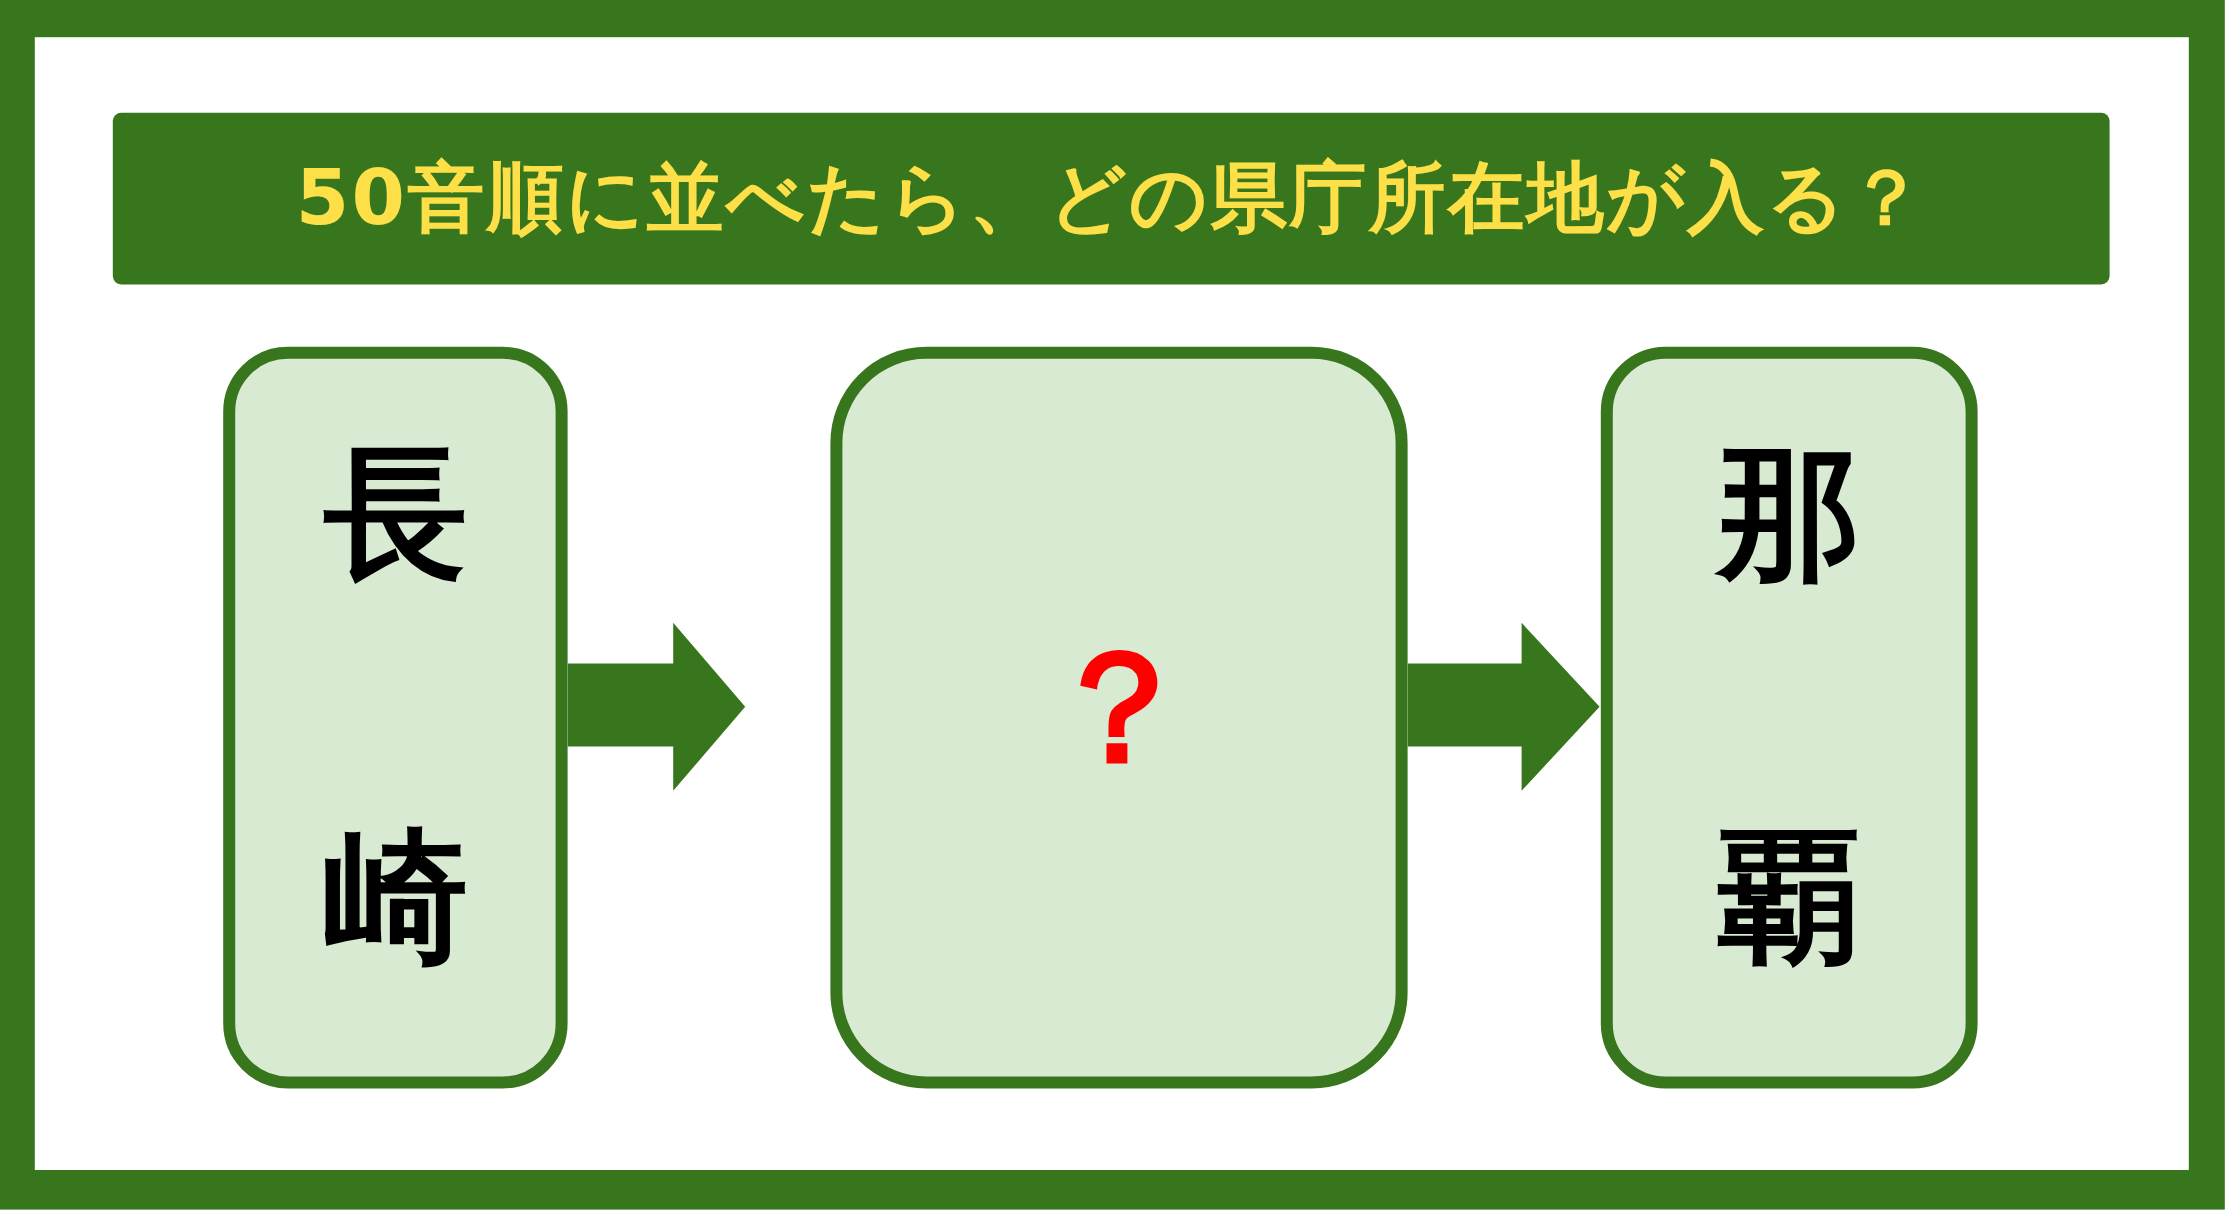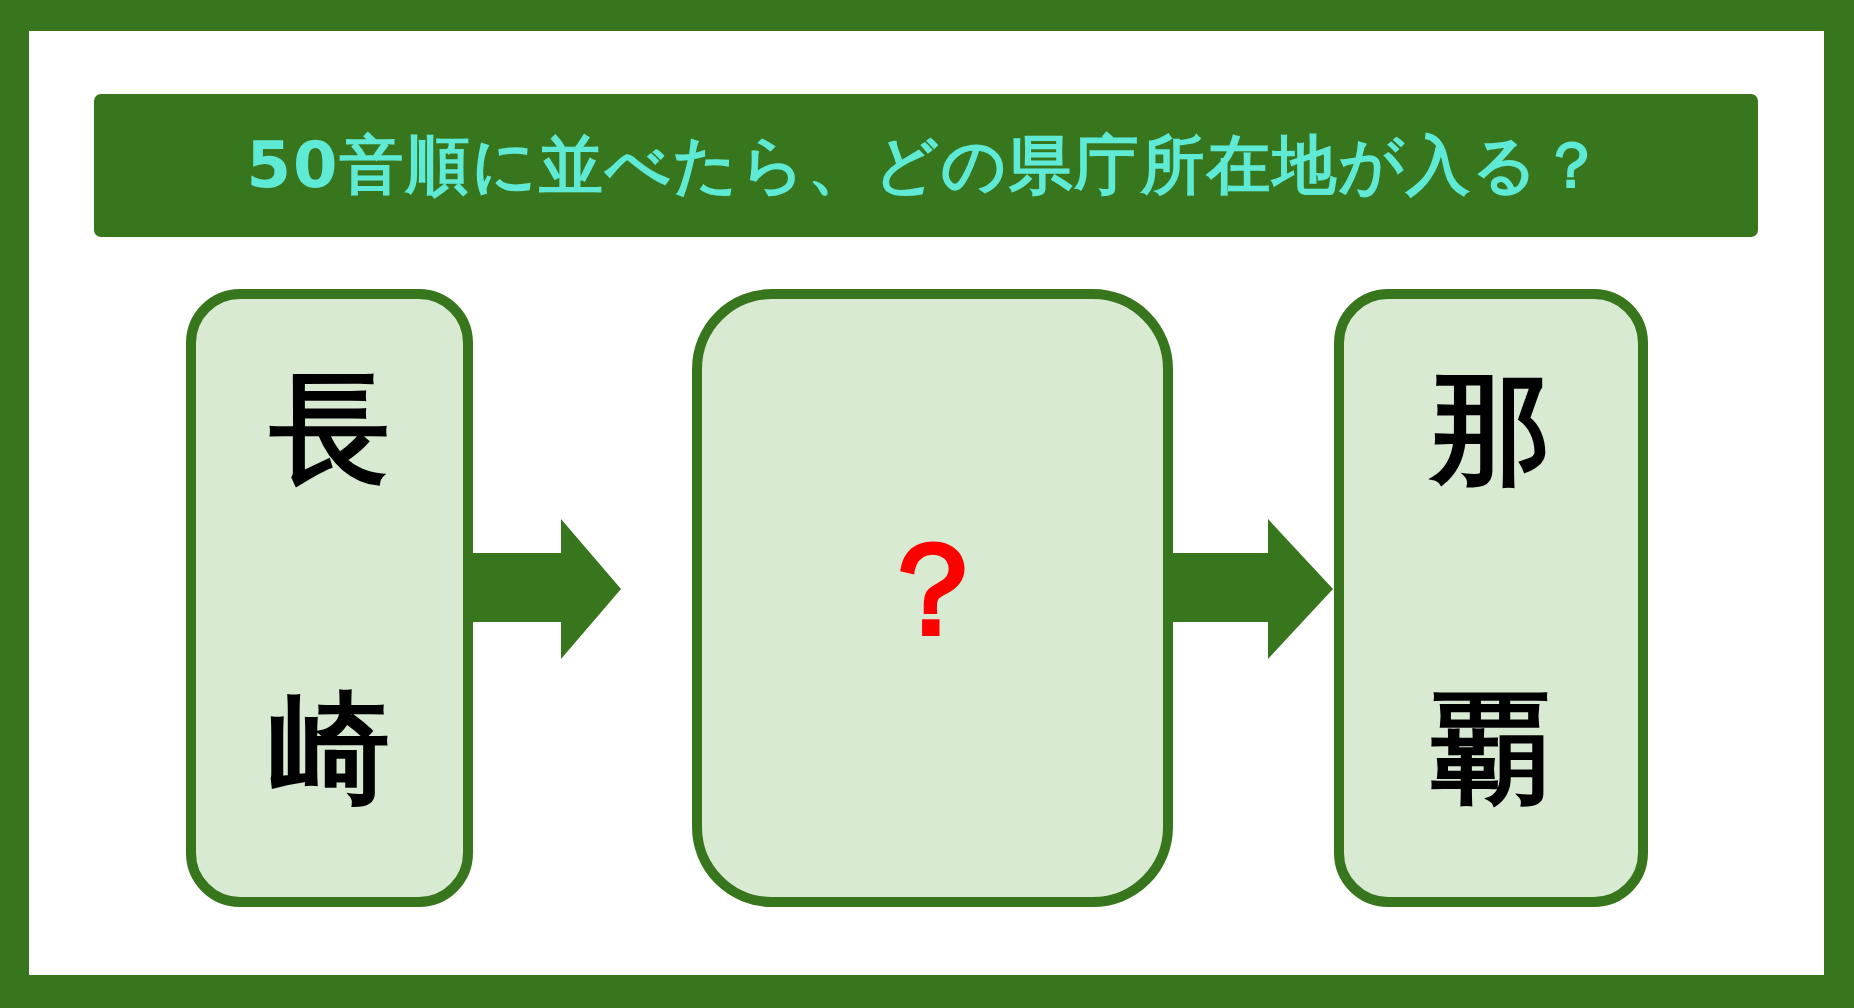--- a/index.html
+++ b/index.html
@@ -1,18 +1,18 @@
 <!DOCTYPE html>
 <html><head>
 <meta charset="utf-8">
 <style>
   html, body { margin:0; padding:0; }
   body { width:1854px; height:1008px; position:relative; overflow:hidden; background:#38761d; font-family:"DejaVu Sans", sans-serif; }
   .inner { position:absolute; left:29px; top:31px; width:1795px; height:944px; background:#ffffff; }
-  .title { position:absolute; left:94px; top:94px; width:1664px; height:143px; background:#38761d; border-radius:7px; display:flex; align-items:center; justify-content:center; color:#5eead4; font-weight:bold; font-size:64px; letter-spacing:2px; }
+  .title { position:absolute; left:94px; top:94px; width:1664px; height:143px; background:#38761d; border-radius:7px; display:flex; align-items:center; justify-content:center; color:#fde047; font-weight:bold; font-size:64px; letter-spacing:2px; }
   .box { position:absolute; box-sizing:border-box; background:#d9ead3; border:10px solid #38761d; }
   .box.left { left:186px; top:289px; width:287px; height:618px; border-radius:54px; }
   .box.mid { left:692px; top:289px; width:481px; height:618px; border-radius:80px; }
   .box.right { left:1334px; top:289px; width:314px; height:618px; border-radius:54px; }
   .kanji { position:absolute; left:0; width:100%; text-align:center; font-size:120px; font-weight:bold; color:#000000; line-height:1; }
   .k1 { top:70px; }
   .k2 { top:390px; }
   .q { position:absolute; left:0; width:100%; top:225px; text-align:center; font-size:130px; font-weight:bold; color:#ff0000; line-height:1; }
   .arrow { position:absolute; }
 </style>

